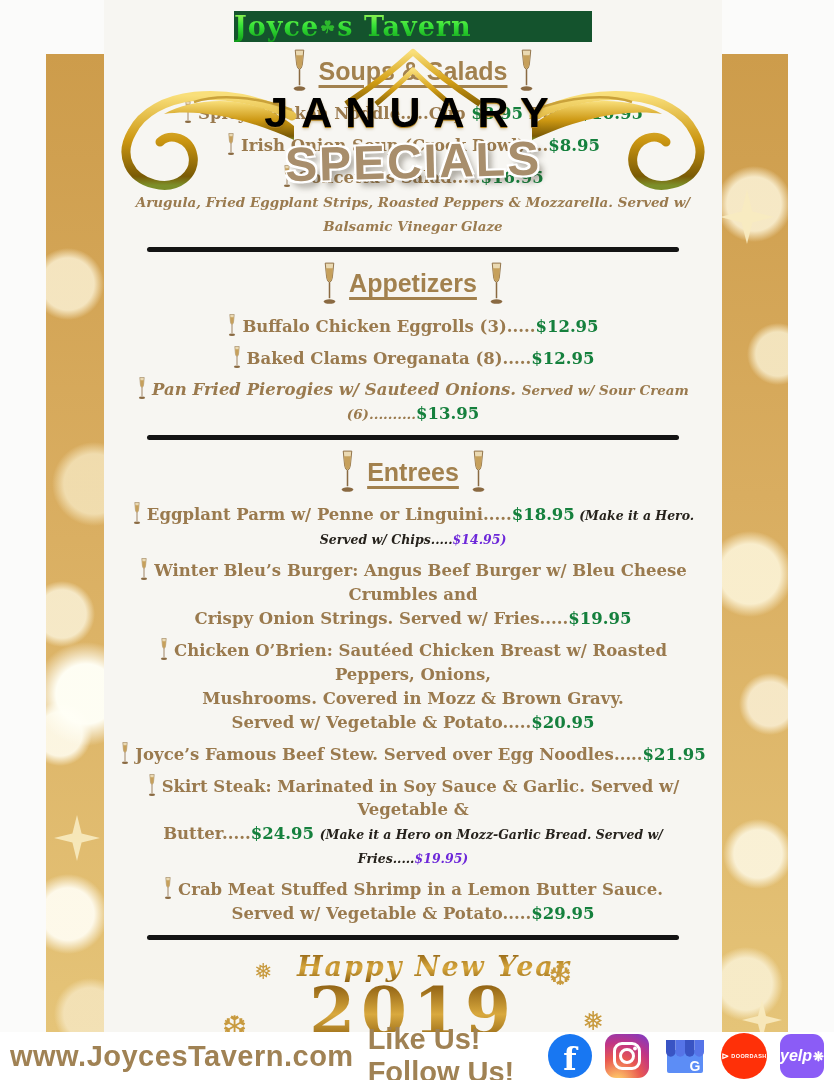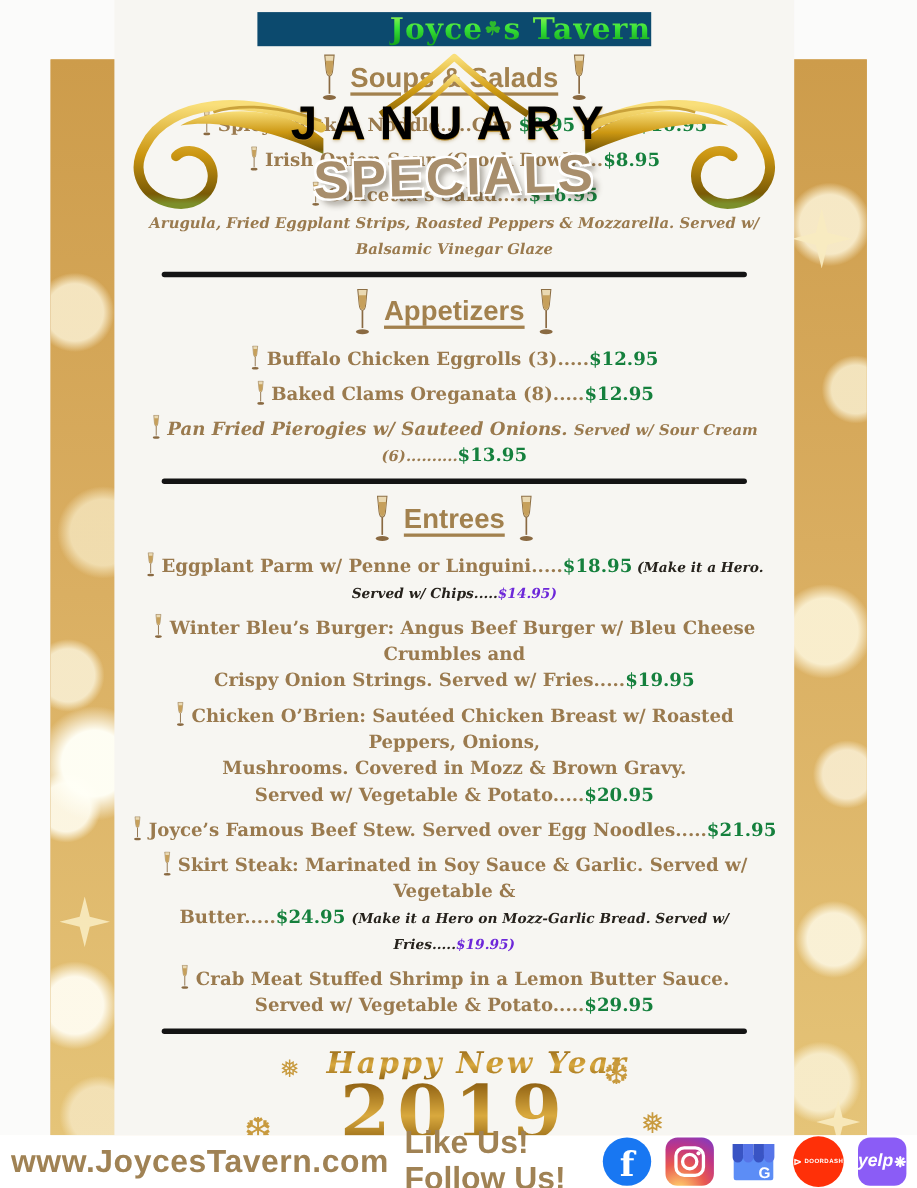--- a/index.html
+++ b/index.html
@@ -33,22 +33,22 @@
   .star.s3 { right:52px; top:1000px; width:40px; height:40px; }
 
   
   .card { position:absolute; left:104px; right:112px; top:0; bottom:48px;
           background:#f7f6f2; display:flex; flex-direction:column; }
 
   
   .deco { width:540px; margin:8px auto 0; display:block; }
 
   
-  .logo { width:358px; height:40px; margin:3px auto 0; background:#0c4a6e;
-          display:flex; align-items:center; justify-content:flex-end;
+  .logo { width:358px; height:40px; margin:3px auto 0; background:#14532d;
+          display:flex; align-items:center; justify-content:flex-start;
           font-family:"DejaVu Serif", serif; font-weight:bold; font-size:27px;
           letter-spacing:1px; }
   .logo-green { color:#2ecc2e; }
   @supports (-webkit-background-clip: text) {
     .logo-green { background:linear-gradient(180deg,#a6f55a 0%,#39e539 45%,#0f9e18 100%);
       -webkit-background-clip:text; background-clip:text; color:transparent; }
   }
   .shamrock { font-size:17px; vertical-align:9px; margin:0 1px; color:#2db82d;
       background:none; -webkit-background-clip:initial; }
 

